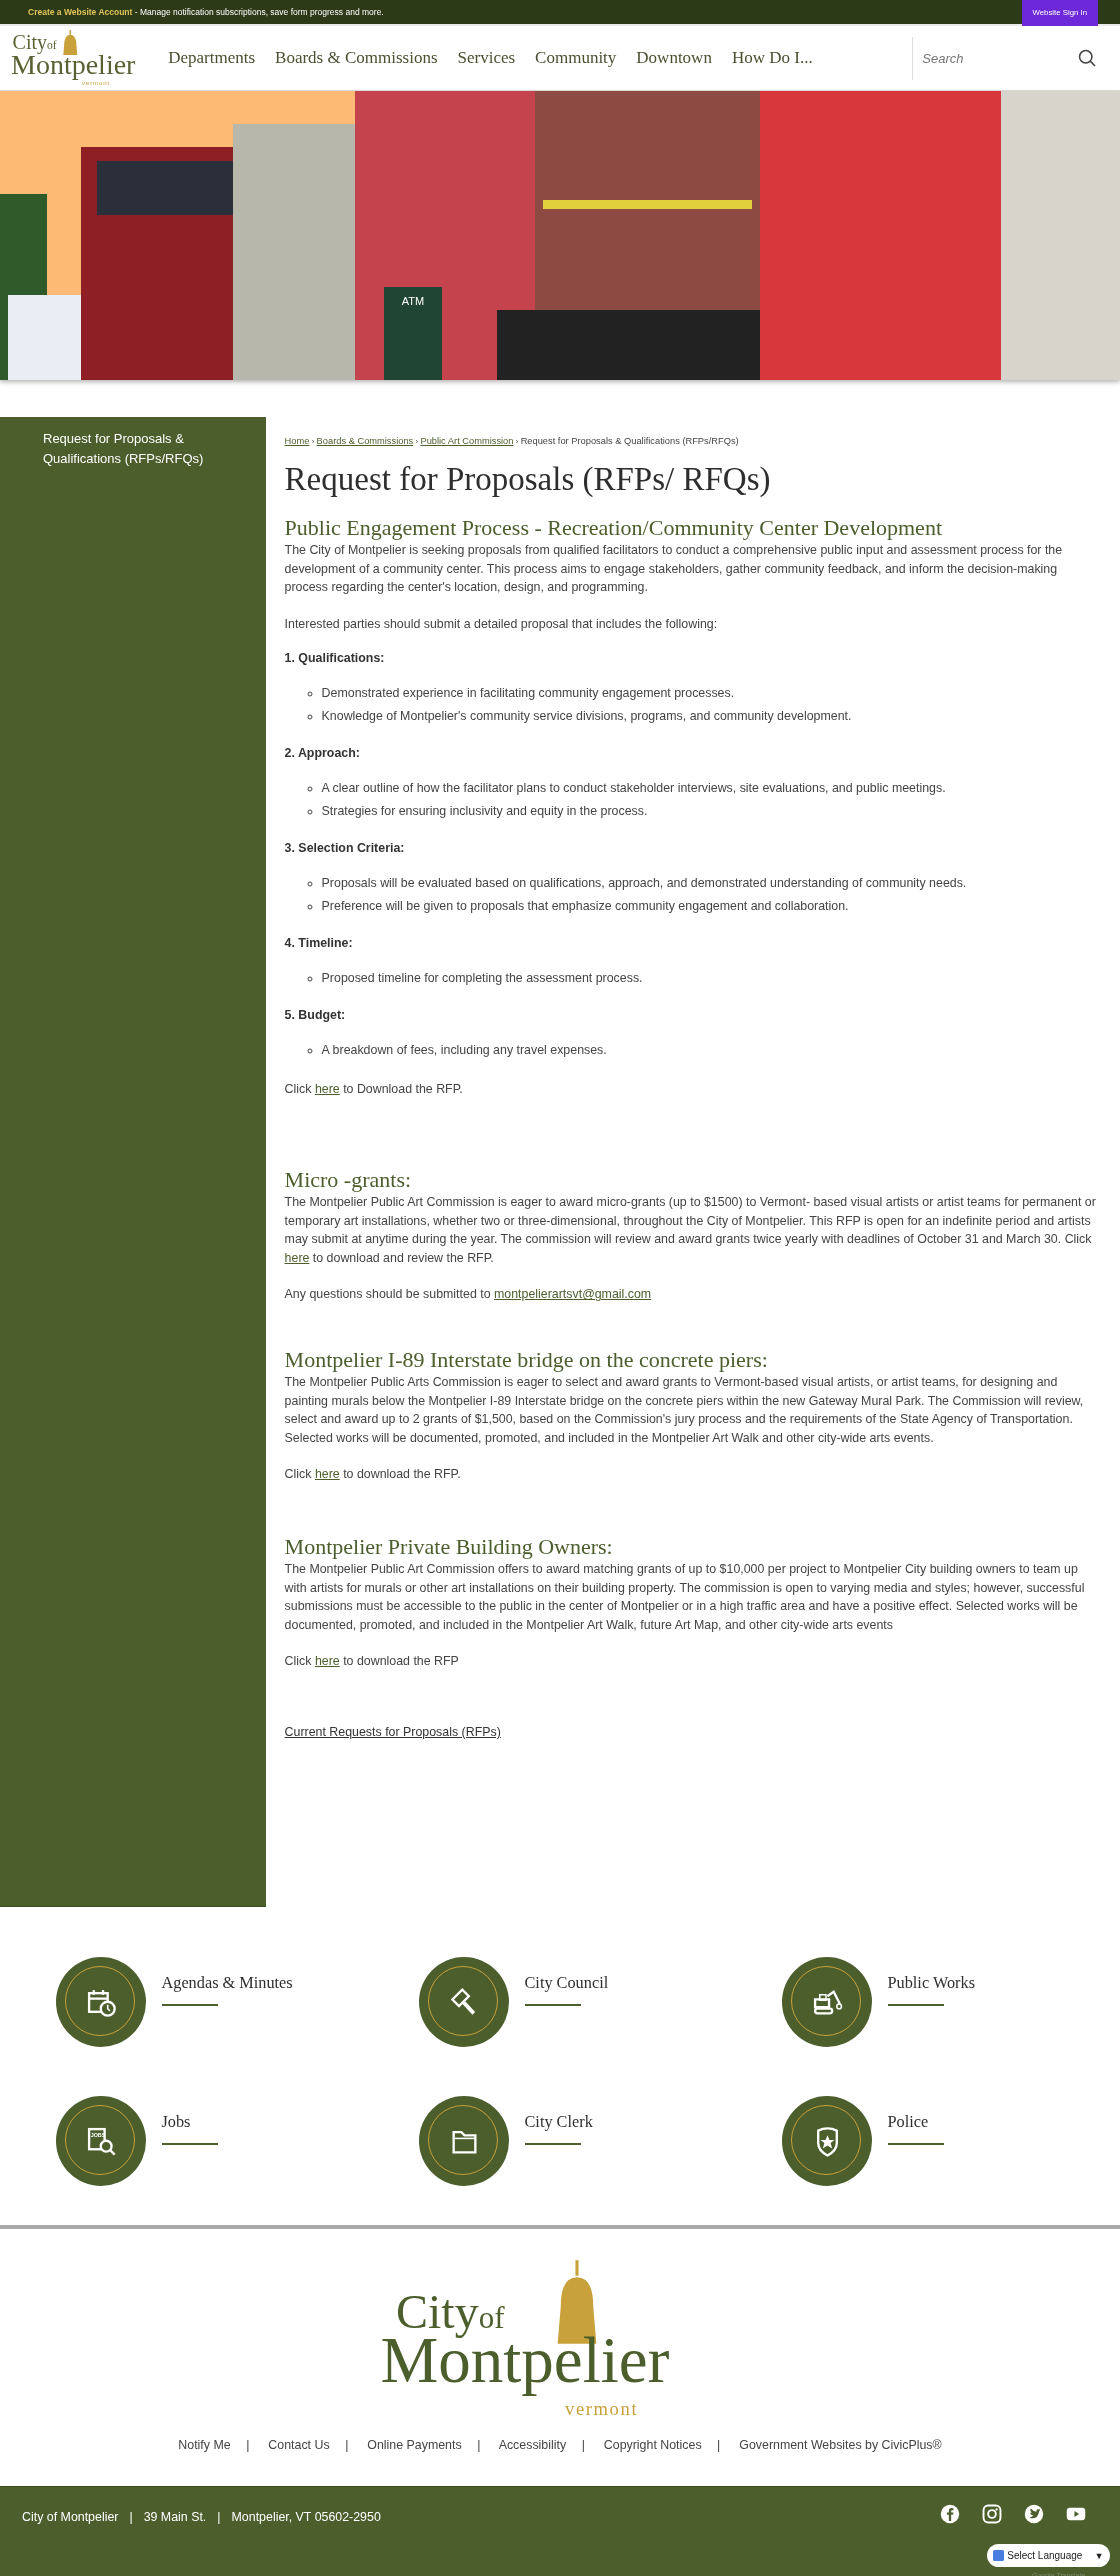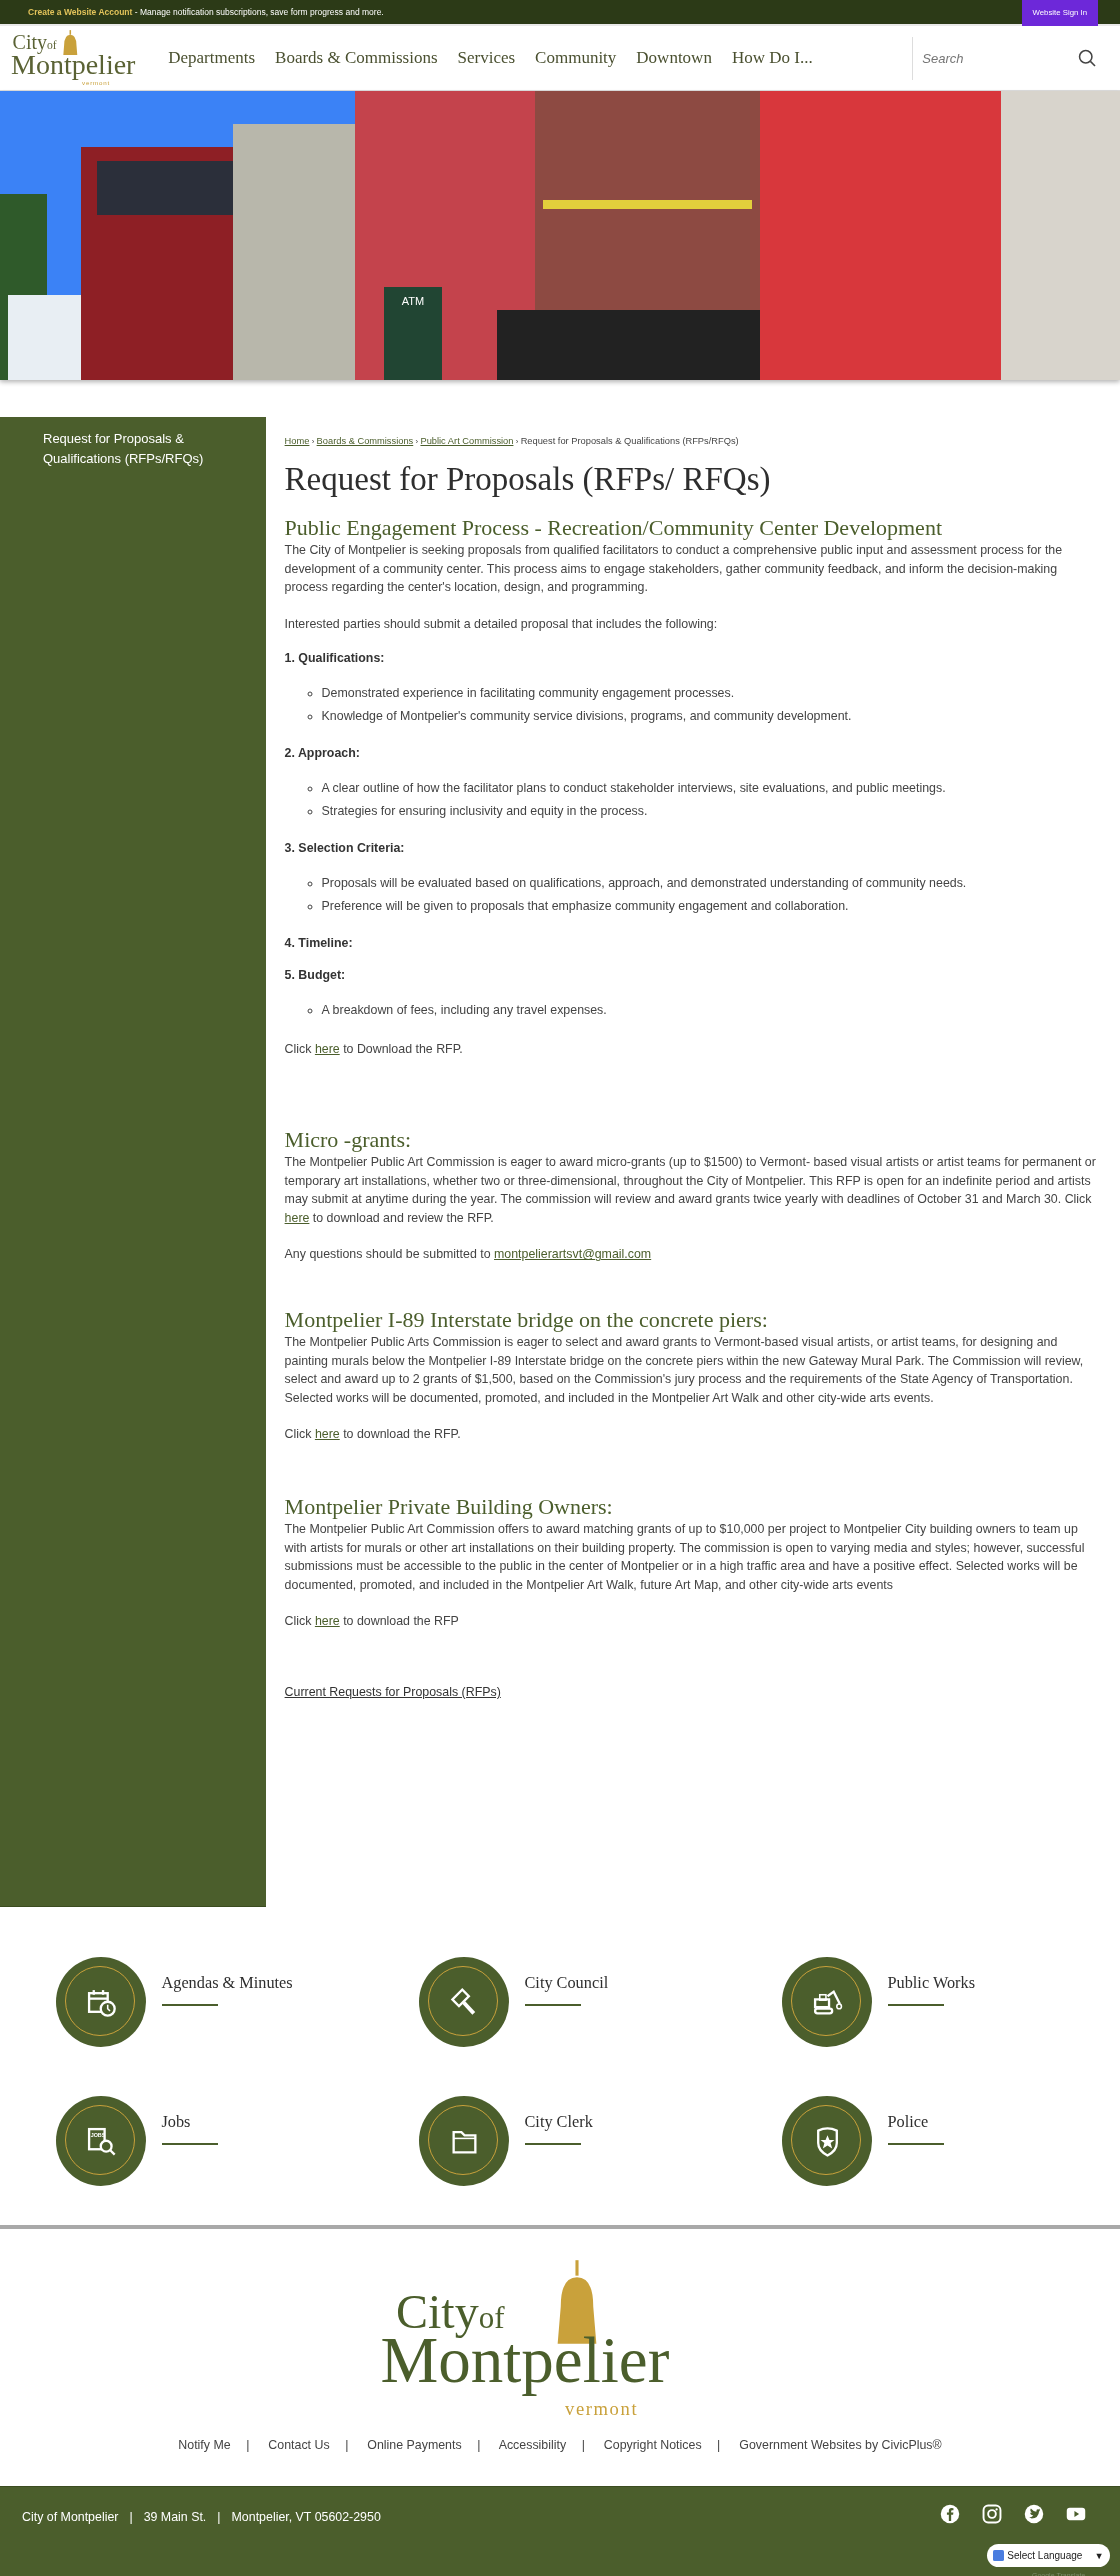--- a/index.html
+++ b/index.html
@@ -21,21 +21,21 @@
     .logo-sm .mont { position: absolute; left: 0; top: 25px; font-family: "Liberation Serif", serif; color: #5a6234; font-size: 28px; line-height: 1; }
     .logo-sm .vt { position: absolute; left: 71px; top: 53px; font-size: 6.2px; color: #c9a13b; letter-spacing: 0.8px; }
     .logo-sm .dome { position: absolute; left: 50px; top: 4.7px; width: 18.6px; height: 25px; }
     .nav { display: flex; gap: 20px; margin-left: 6.2px; text-align: center; }
     .nav-item { font-family: "Liberation Serif", serif; font-size: 17px; color: #4a5030; }
     .search { position: absolute; left: 912px; top: 11px; width: 208px; height: 43px; border-left: 1.6px solid #ddd; display: flex; align-items: center; padding-left: 9.3px; }
     .search input { border: none; outline: none; font-style: italic; font-size: 13px; color: #1d4ed8; width: 155px; background: transparent; font-family: "Liberation Sans", sans-serif; }
     .search-btn { position: absolute; right: 23px; top: 12.4px; width: 18.6px; height: 18.6px; }
 
     
-    .hero { height: 289px; position: relative; overflow: hidden; background: #3b82f6; box-shadow: 0 3.1px 4.7px rgba(0,0,0,.3); }
+    .hero { height: 289px; position: relative; overflow: hidden; background: #fdba74; box-shadow: 0 3.1px 4.7px rgba(0,0,0,.3); }
     .hero .b { position: absolute; bottom: 0; }
 
     
     .main { display: flex; margin-top: 37px; }
     .sidebar { width: 266px; min-height: 1490px; background: #4b5e2c; padding: 12.4px 15.5px 0 43px; border-bottom: 1.6px solid #3b4c20; }
     .side-link { color: #fff; font-size: 13px; line-height: 19.4px; display: block; text-decoration: none; }
     .content { width: 854px; padding: 18.6px 18.6px 0 18.6px; }
     .crumbs { font-size: 9.3px; color: #444; }
     .crumbs a { color: #4b5e2c; text-decoration: underline; }
     .crumbs .sep { margin: 0 2.3px; font-size: 7.8px; }
@@ -164,20 +164,23 @@
         <li>Strategies for ensuring inclusivity and equity in the process.</li>
       </ul>
 
       <div class="lab">3. Selection Criteria:</div>
       <ul class="bul">
         <li>Proposals will be evaluated based on qualifications, approach, and demonstrated understanding of community needs.</li>
         <li>Preference will be given to proposals that emphasize community engagement and collaboration.</li>
       </ul>
 
       <div class="lab">4. Timeline:</div>
+      <ul class="bul">
+        <li>Proposed timeline for completing the assessment process.</li>
+      </ul>
 
       <div class="lab">5. Budget:</div>
       <ul class="bul">
         <li>A breakdown of fees, including any travel expenses.</li>
       </ul>
 
       <p class="txt gap"><span>Click </span><a class="lnk">here</a><span> to Download the RFP.</span></p>
     </section>
 
     

